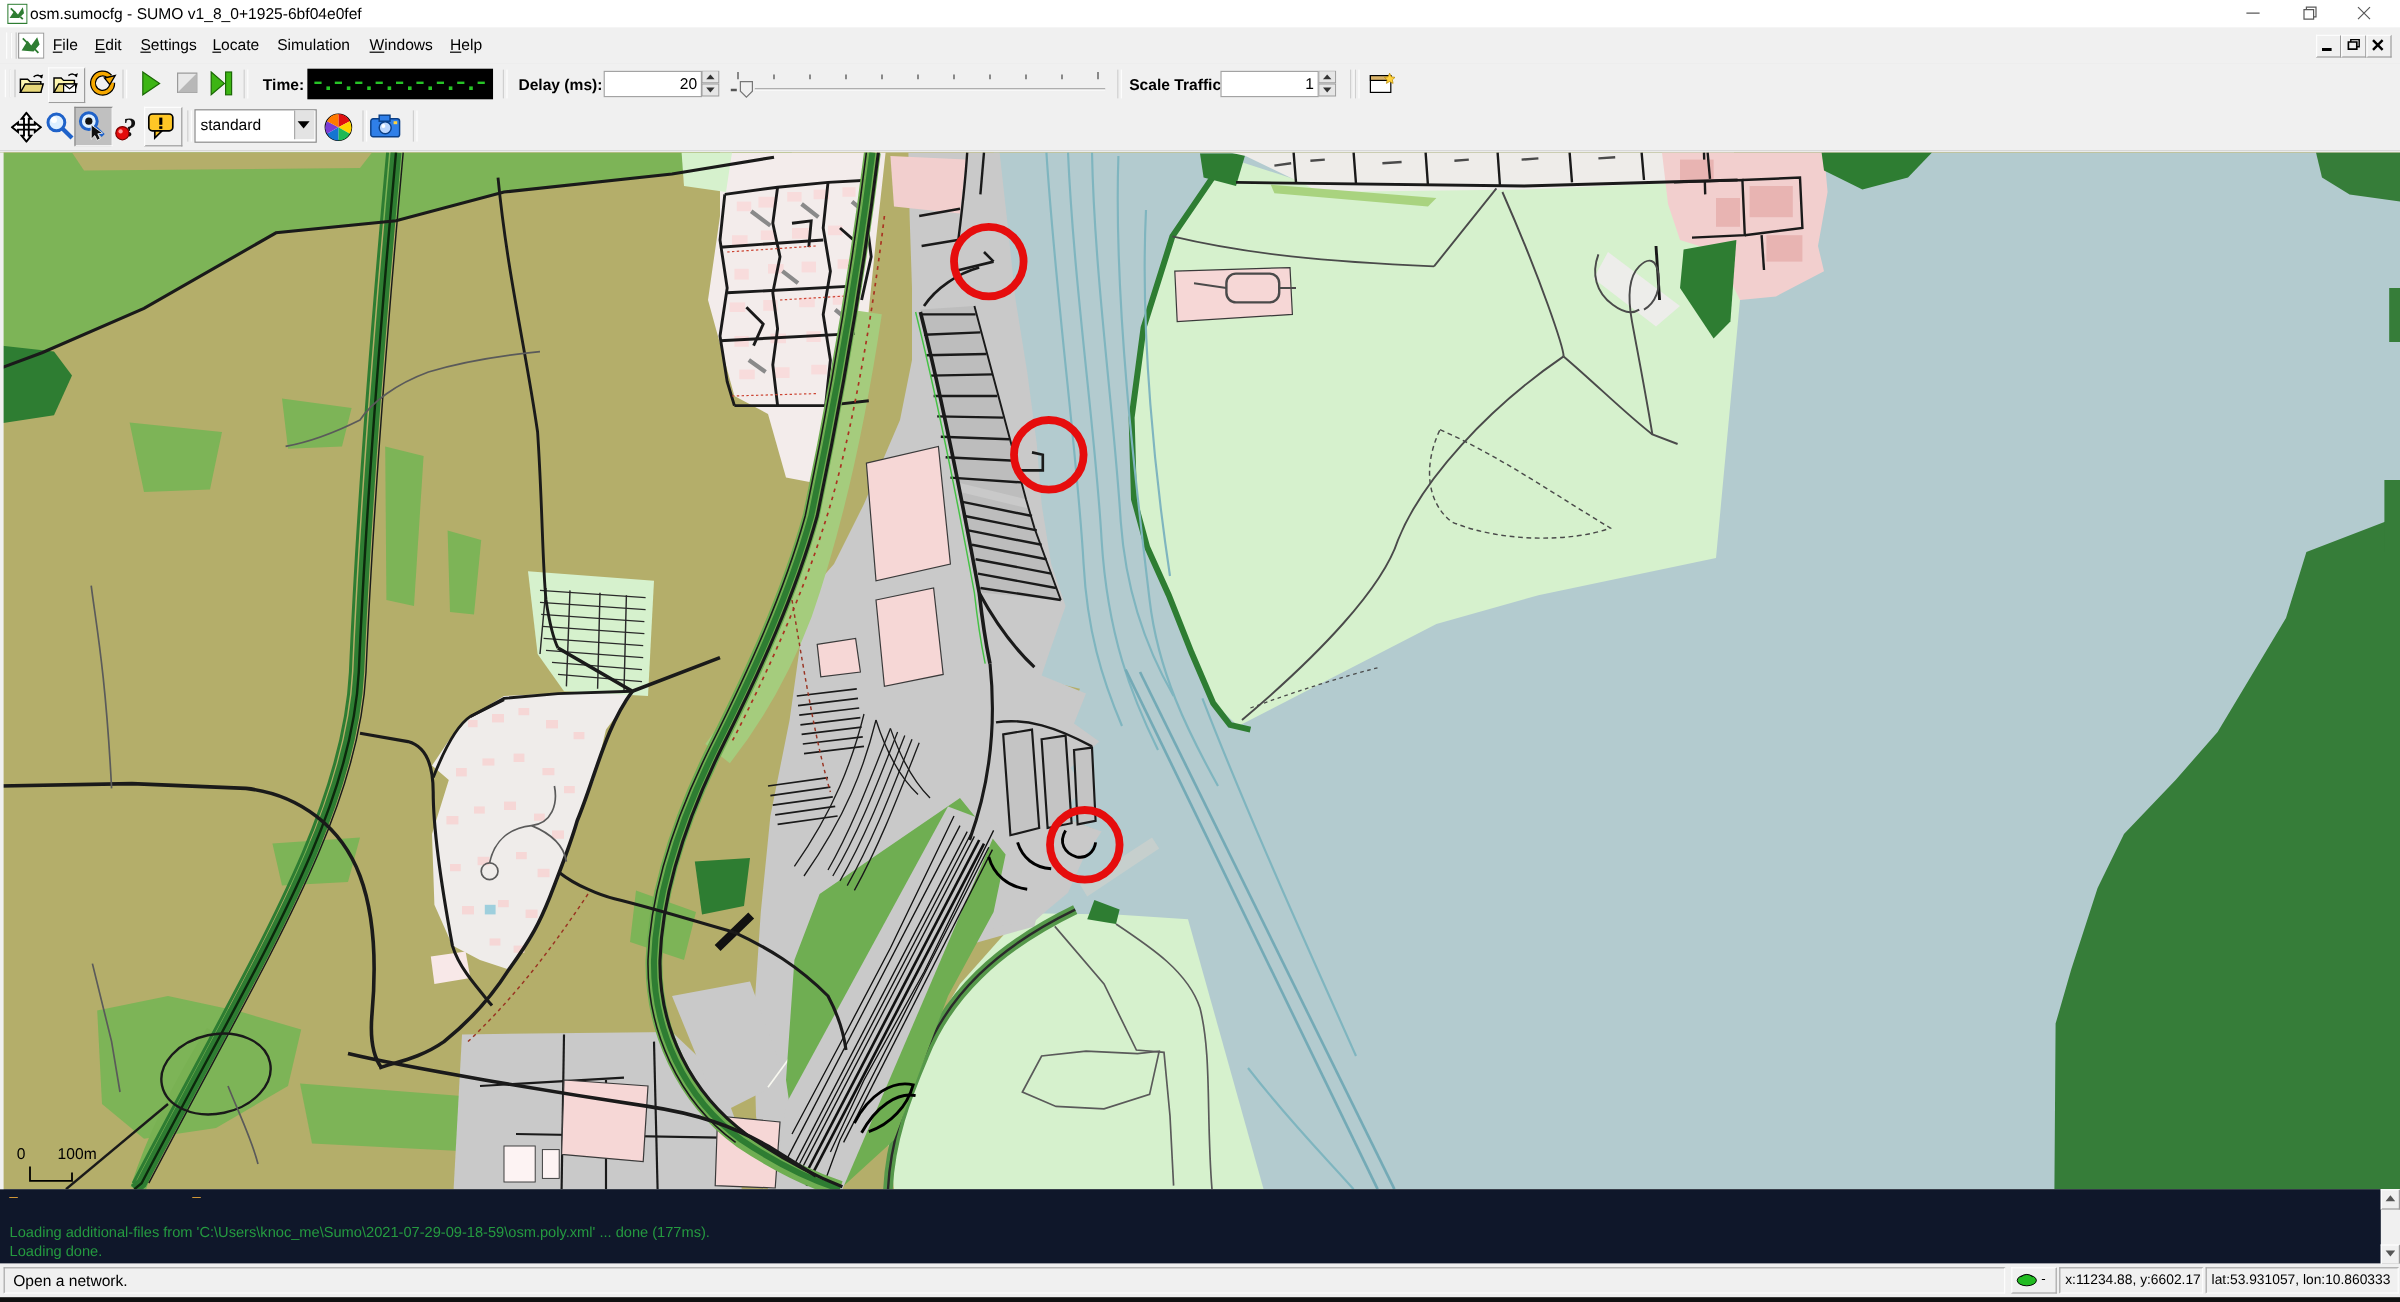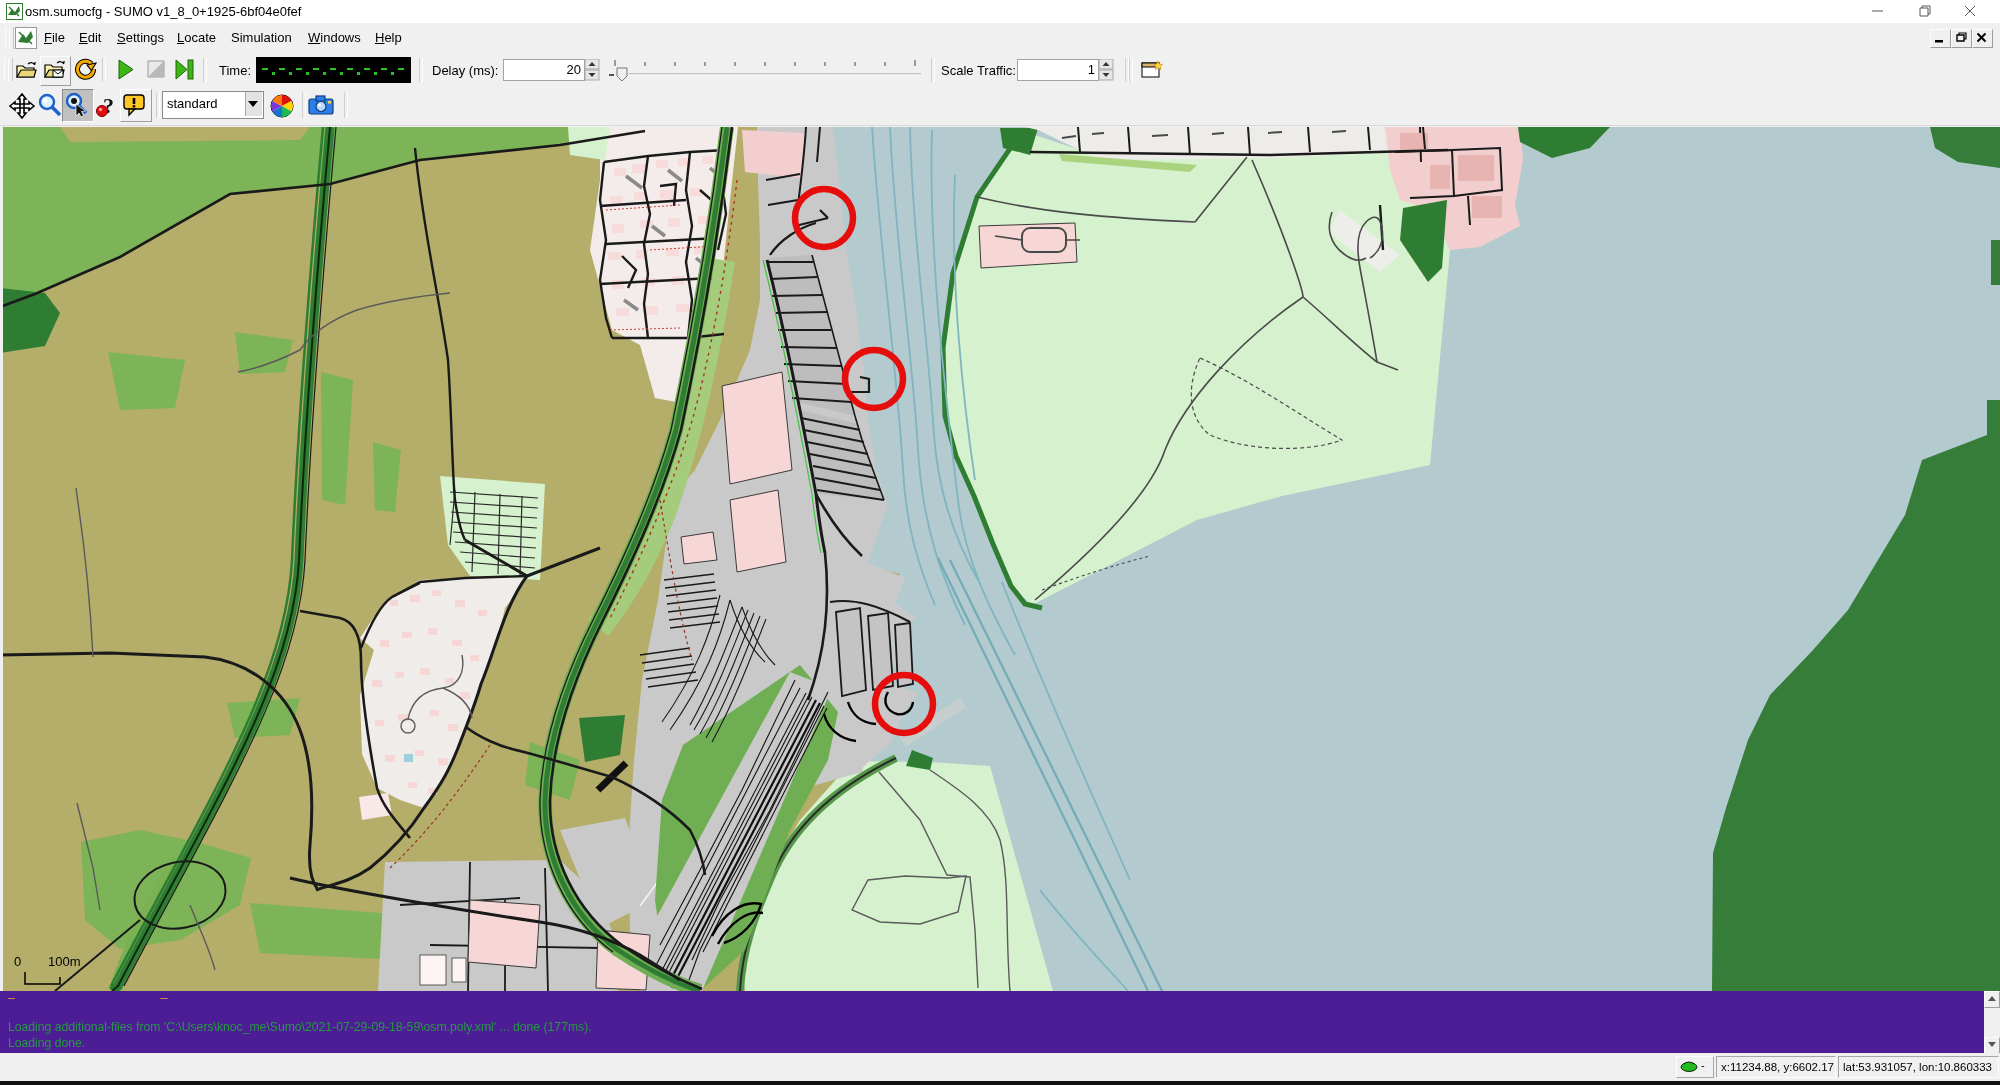--- a/index.html
+++ b/index.html
@@ -11,26 +11,26 @@
 .capbtn{position:absolute;top:0;width:30px;height:22px;color:#585858;}
 
 #menubar{position:absolute;left:0;top:23px;width:2000px;height:30px;background:#f0f0f0;border-bottom:1px solid #e3e3e3;}
 .menuitem{position:absolute;top:7px;font-size:13px;color:#000;}
 .menuitem u{text-decoration:underline;}
 
 #tb1{position:absolute;left:0;top:53px;width:2000px;height:33px;background:#f0f0f0;}
 #tb2{position:absolute;left:0;top:86px;width:2000px;height:39px;background:#f0f0f0;border-bottom:1px solid #d8d8d8;}
 .sep{position:absolute;width:2px;border-left:1px solid #d0d0d0;border-right:1px solid #fdfdfd;}
 .grip{position:absolute;width:3px;border-left:1px solid #fdfdfd;border-right:1px solid #c9c9c9;}
-.tlabel{position:absolute;font-size:13px;color:#000;}
+.tlabel{position:absolute;font-size:13px;color:#000;font-weight:bold;}
 .spin{position:absolute;background:#fff;border:1px solid #a3a3a3;font-size:13px;text-align:right;}
 
 #map{position:absolute;left:0px;top:127px;width:2000px;height:864px;background:#b4ae6a;}
 
-#log{position:absolute;left:0;top:991px;width:2000px;height:62px;background:#4c1d95;font-size:12.2px;}
+#log{position:absolute;left:0;top:991px;width:2000px;height:62px;background:#0f172a;font-size:12.2px;}
 #log .warn{color:#e2a339;}
 #log .ok{color:#259a40;}
 
 #status{position:absolute;left:0;top:1053px;width:2000px;height:28px;background:#f0f0f0;}
 .sunken{position:absolute;border:1px solid;border-color:#a6a6a6 #fdfdfd #fdfdfd #a6a6a6;background:#f0f0f0;font-size:13px;white-space:nowrap;overflow:hidden;}
 #blackstrip{position:absolute;left:0;top:1081px;width:2000px;height:4px;background:#101010;}
 </style>
 </head>
 <body>
 <div id="win">
@@ -637,20 +637,23 @@
       <svg width="16" height="15" style="position:absolute;left:0;top:0">
           <path d="M8,5 l4,5 h-8 z" fill="#555"></path>
         </svg>
       <div style="position:absolute;left:0;top:46px;width:14px;height:15px;background:#f0f0f0;border:1px solid;border-color:#fdfdfd #9d9d9d #9d9d9d #fdfdfd"></div>
       <svg width="16" height="15" style="position:absolute;left:0;top:46px">
           <path d="M8,10 l4,-5 h-8 z" fill="#555"></path>
         </svg>
     </div>
   </div>
   <div id="status">
+    <div class="sunken" style="left:3px;top:3px;width:1666px;height:20px">
+        <span style="position:absolute;left:7px;top:3px">Open a network.</span>
+      </div>
     <div class="sunken" style="left:1676px;top:3px;width:36px;height:20px;border-color:#fdfdfd #a6a6a6 #a6a6a6 #fdfdfd">
       <svg width="34" height="18">
           <ellipse cx="12" cy="10" rx="8" ry="4.5" fill="#22bb22" stroke="#000" stroke-width="0.8"></ellipse>
           <path d="M7,7 Q12,3 17,7" fill="#22bb22" stroke="#000" stroke-width="0.8"></path>
           <text x="24" y="12" font-size="11">-</text>
         </svg>
     </div>
     <div class="sunken" style="left:1716px;top:3px;width:118px;height:20px;font-size:11.5px">
         <span style="position:absolute;left:4px;top:4px">x:11234.88, y:6602.17</span>
       </div>

